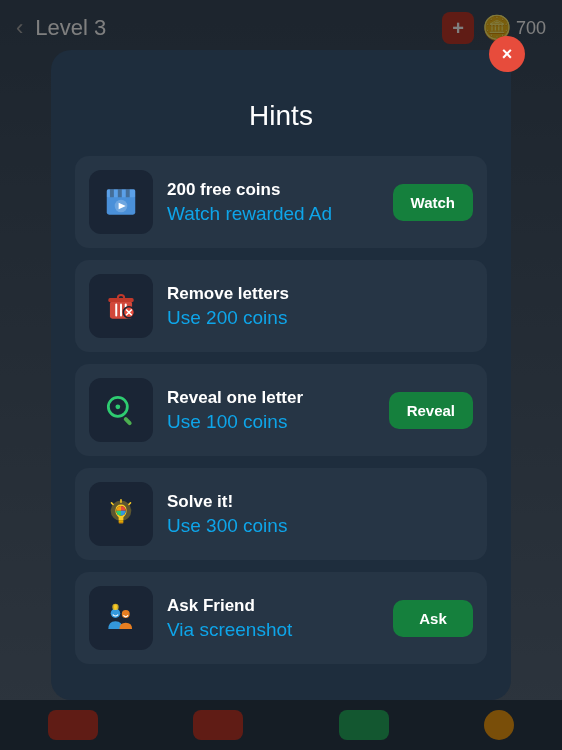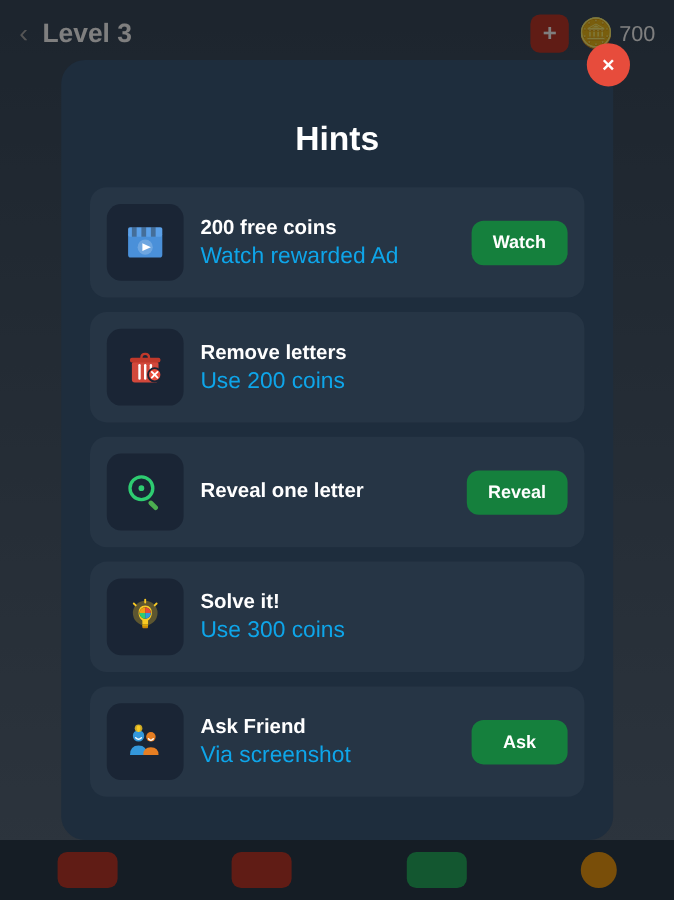--- a/index.html
+++ b/index.html
@@ -34,21 +34,21 @@
     .back-btn {
       color: #aaa;
       font-size: 22px;
       cursor: pointer;
       margin-right: 12px;
     }
 
     .level-title {
       color: white;
       font-size: 22px;
-      font-weight: bold;
+      font-weight: normal;
       flex: 1;
     }
 
     .coin-add-btn {
       background: #c0392b;
       border-radius: 8px;
       width: 32px;
       height: 32px;
       display: flex;
       align-items: center;
@@ -92,21 +92,21 @@
       background: #1e2d3d;
       border-radius: 20px;
       width: 460px;
       padding: 28px 24px 24px;
       position: relative;
     }
 
     .modal-title {
       color: white;
       font-size: 28px;
-      font-weight: bold;
+      font-weight: normal;
       text-align: center;
       margin-bottom: 24px;
       margin-top: 22px;
     }
 
     .close-btn {
       position: absolute;
       top: -14px;
       right: -14px;
       background: #e74c3c;
@@ -293,20 +293,21 @@
             <rect x="30" y="32" width="12" height="5" rx="2.5" fill="#4caf50" transform="rotate(45 30 32)"></rect>
 
             <circle cx="20" cy="20" r="12" stroke="#2ecc71" stroke-width="3.5" fill="none"></circle>
             <circle cx="20" cy="20" r="8" fill="#1a2535" opacity="0.5"></circle>
 
             <circle cx="20" cy="20" r="3" fill="#2ecc71"></circle>
           </svg>
         </div>
         <div class="hint-text">
           <div class="hint-name">Reveal one letter</div>
+          <div class="hint-desc">Use 100 coins</div>
         </div>
         <button class="hint-btn">Reveal</button>
       </div>
 
       <div class="hint-row">
         <div class="hint-icon-box bulb-icon">
           <svg viewBox="0 0 48 48" fill="none" xmlns="http://www.w3.org/2000/svg">
 
             <circle cx="24" cy="20" r="13" fill="#f9ca24" opacity="0.3"></circle>
 

